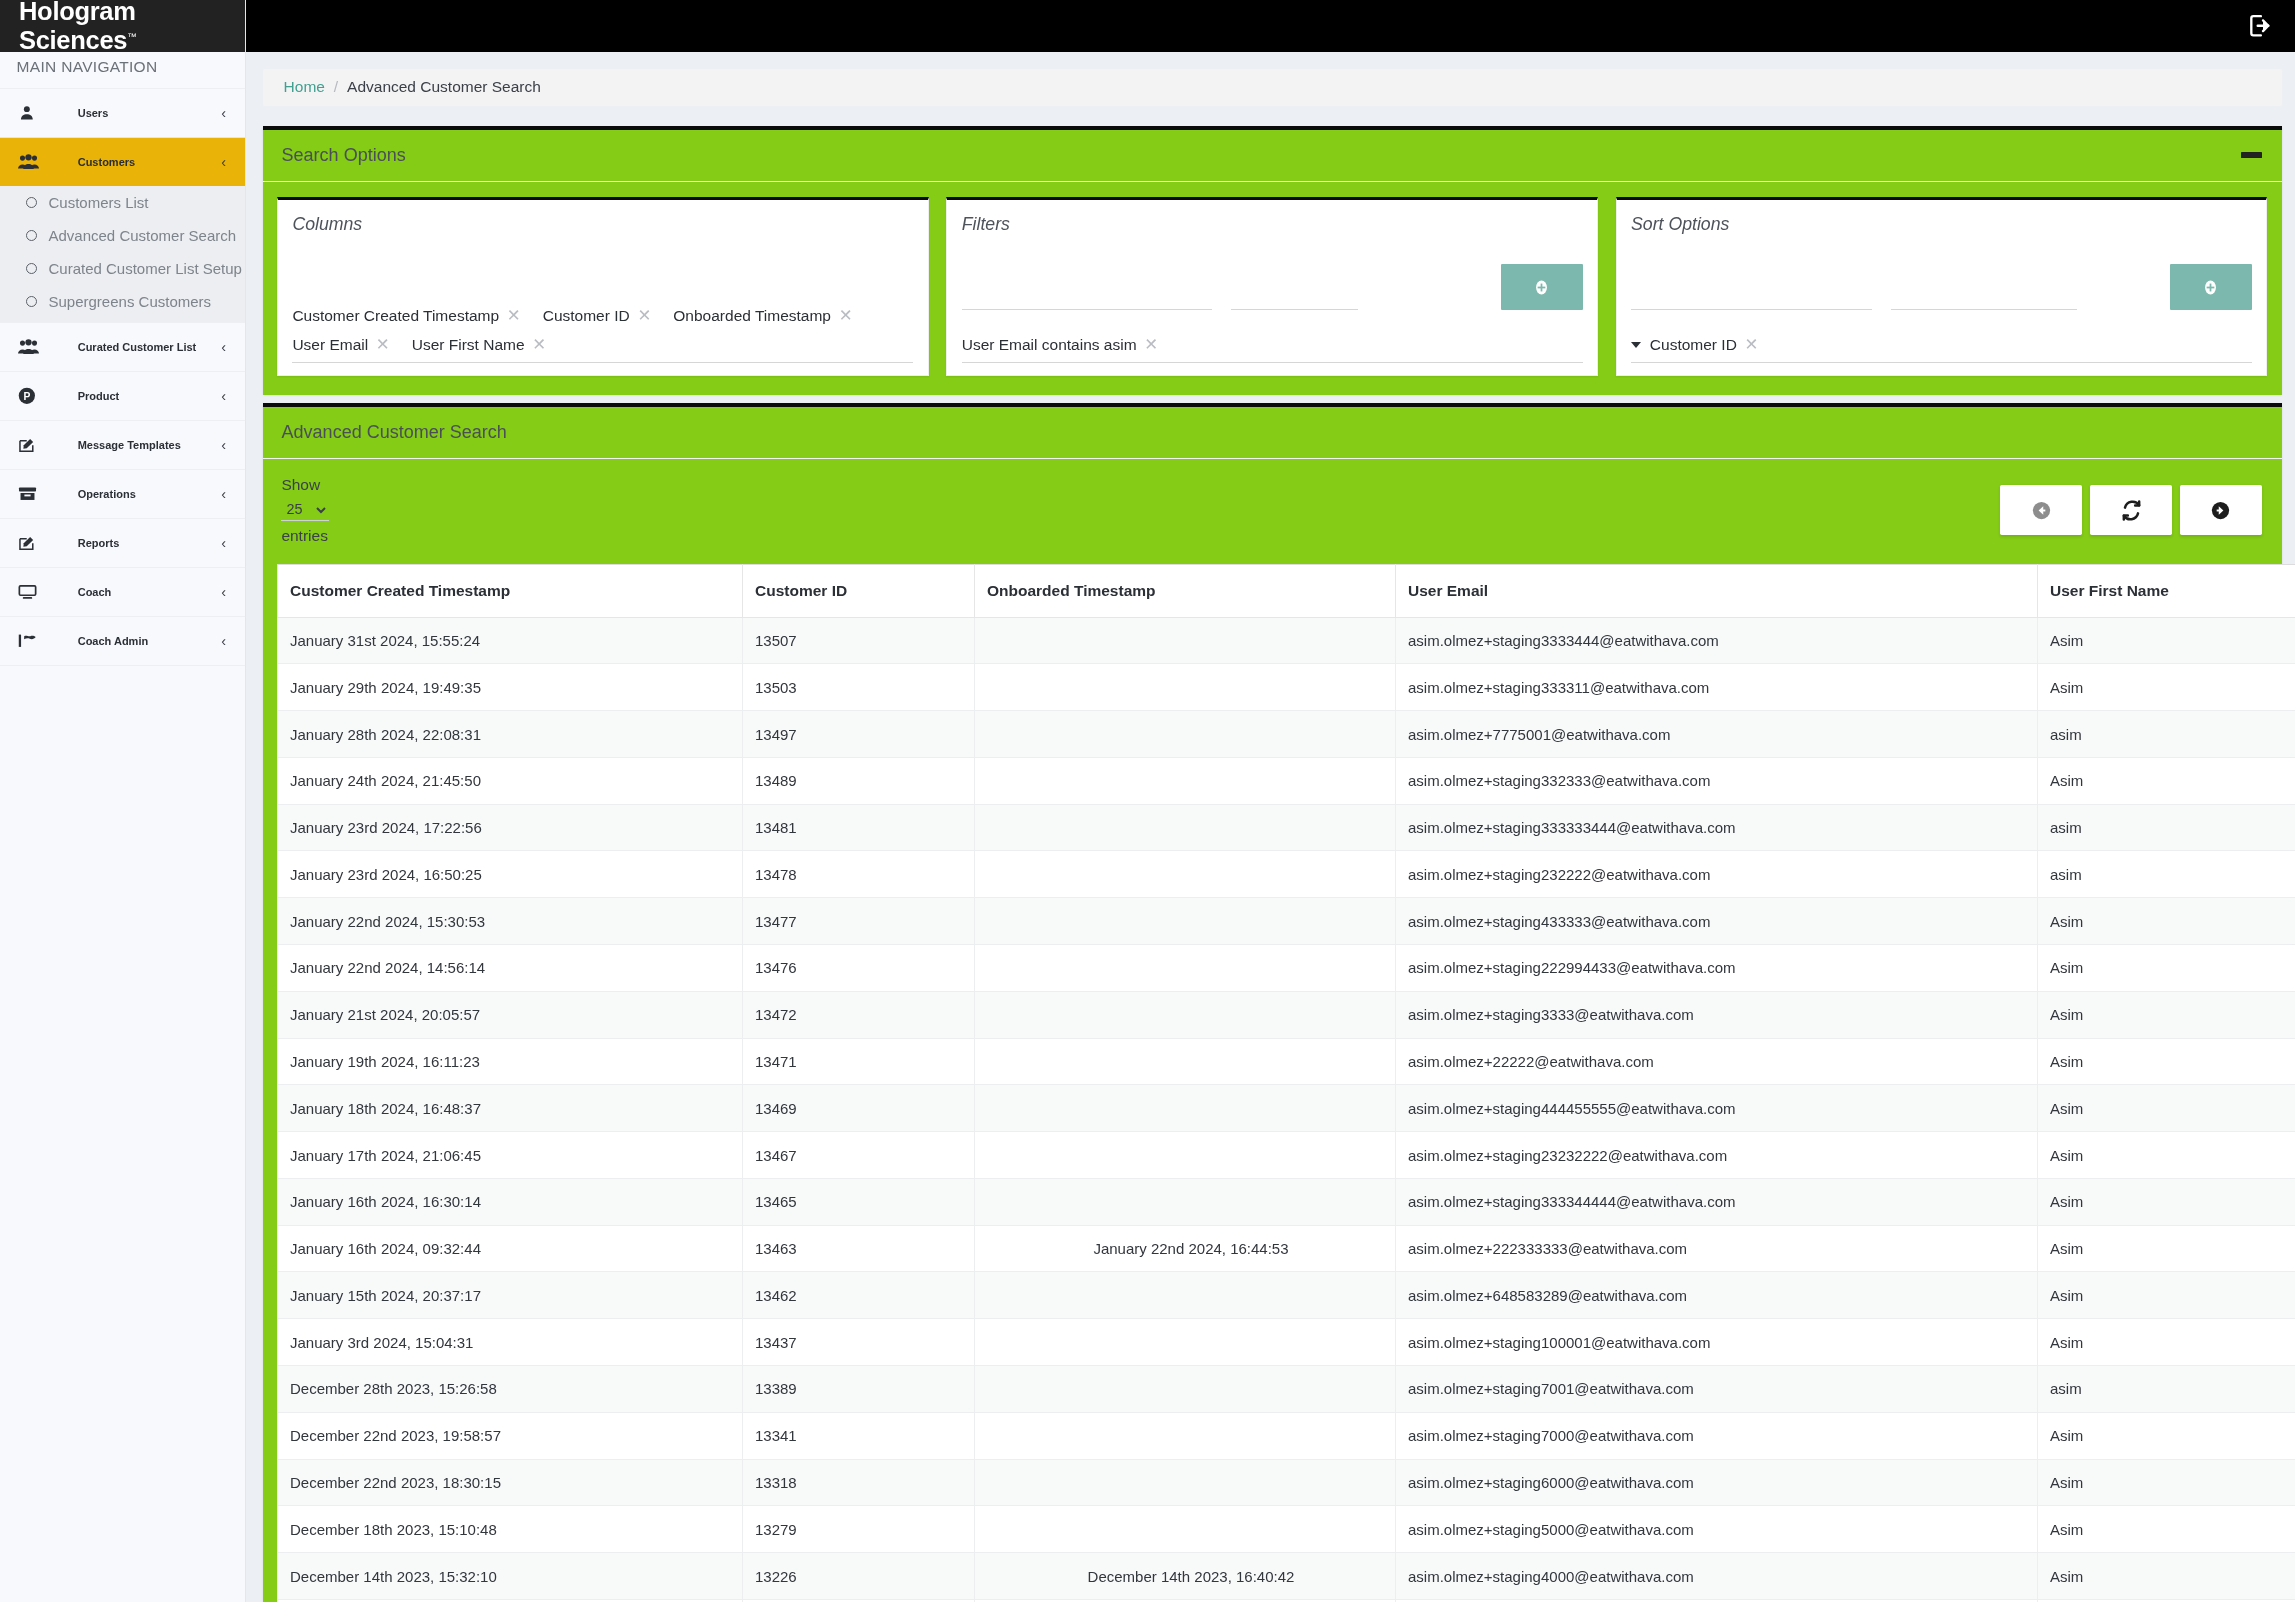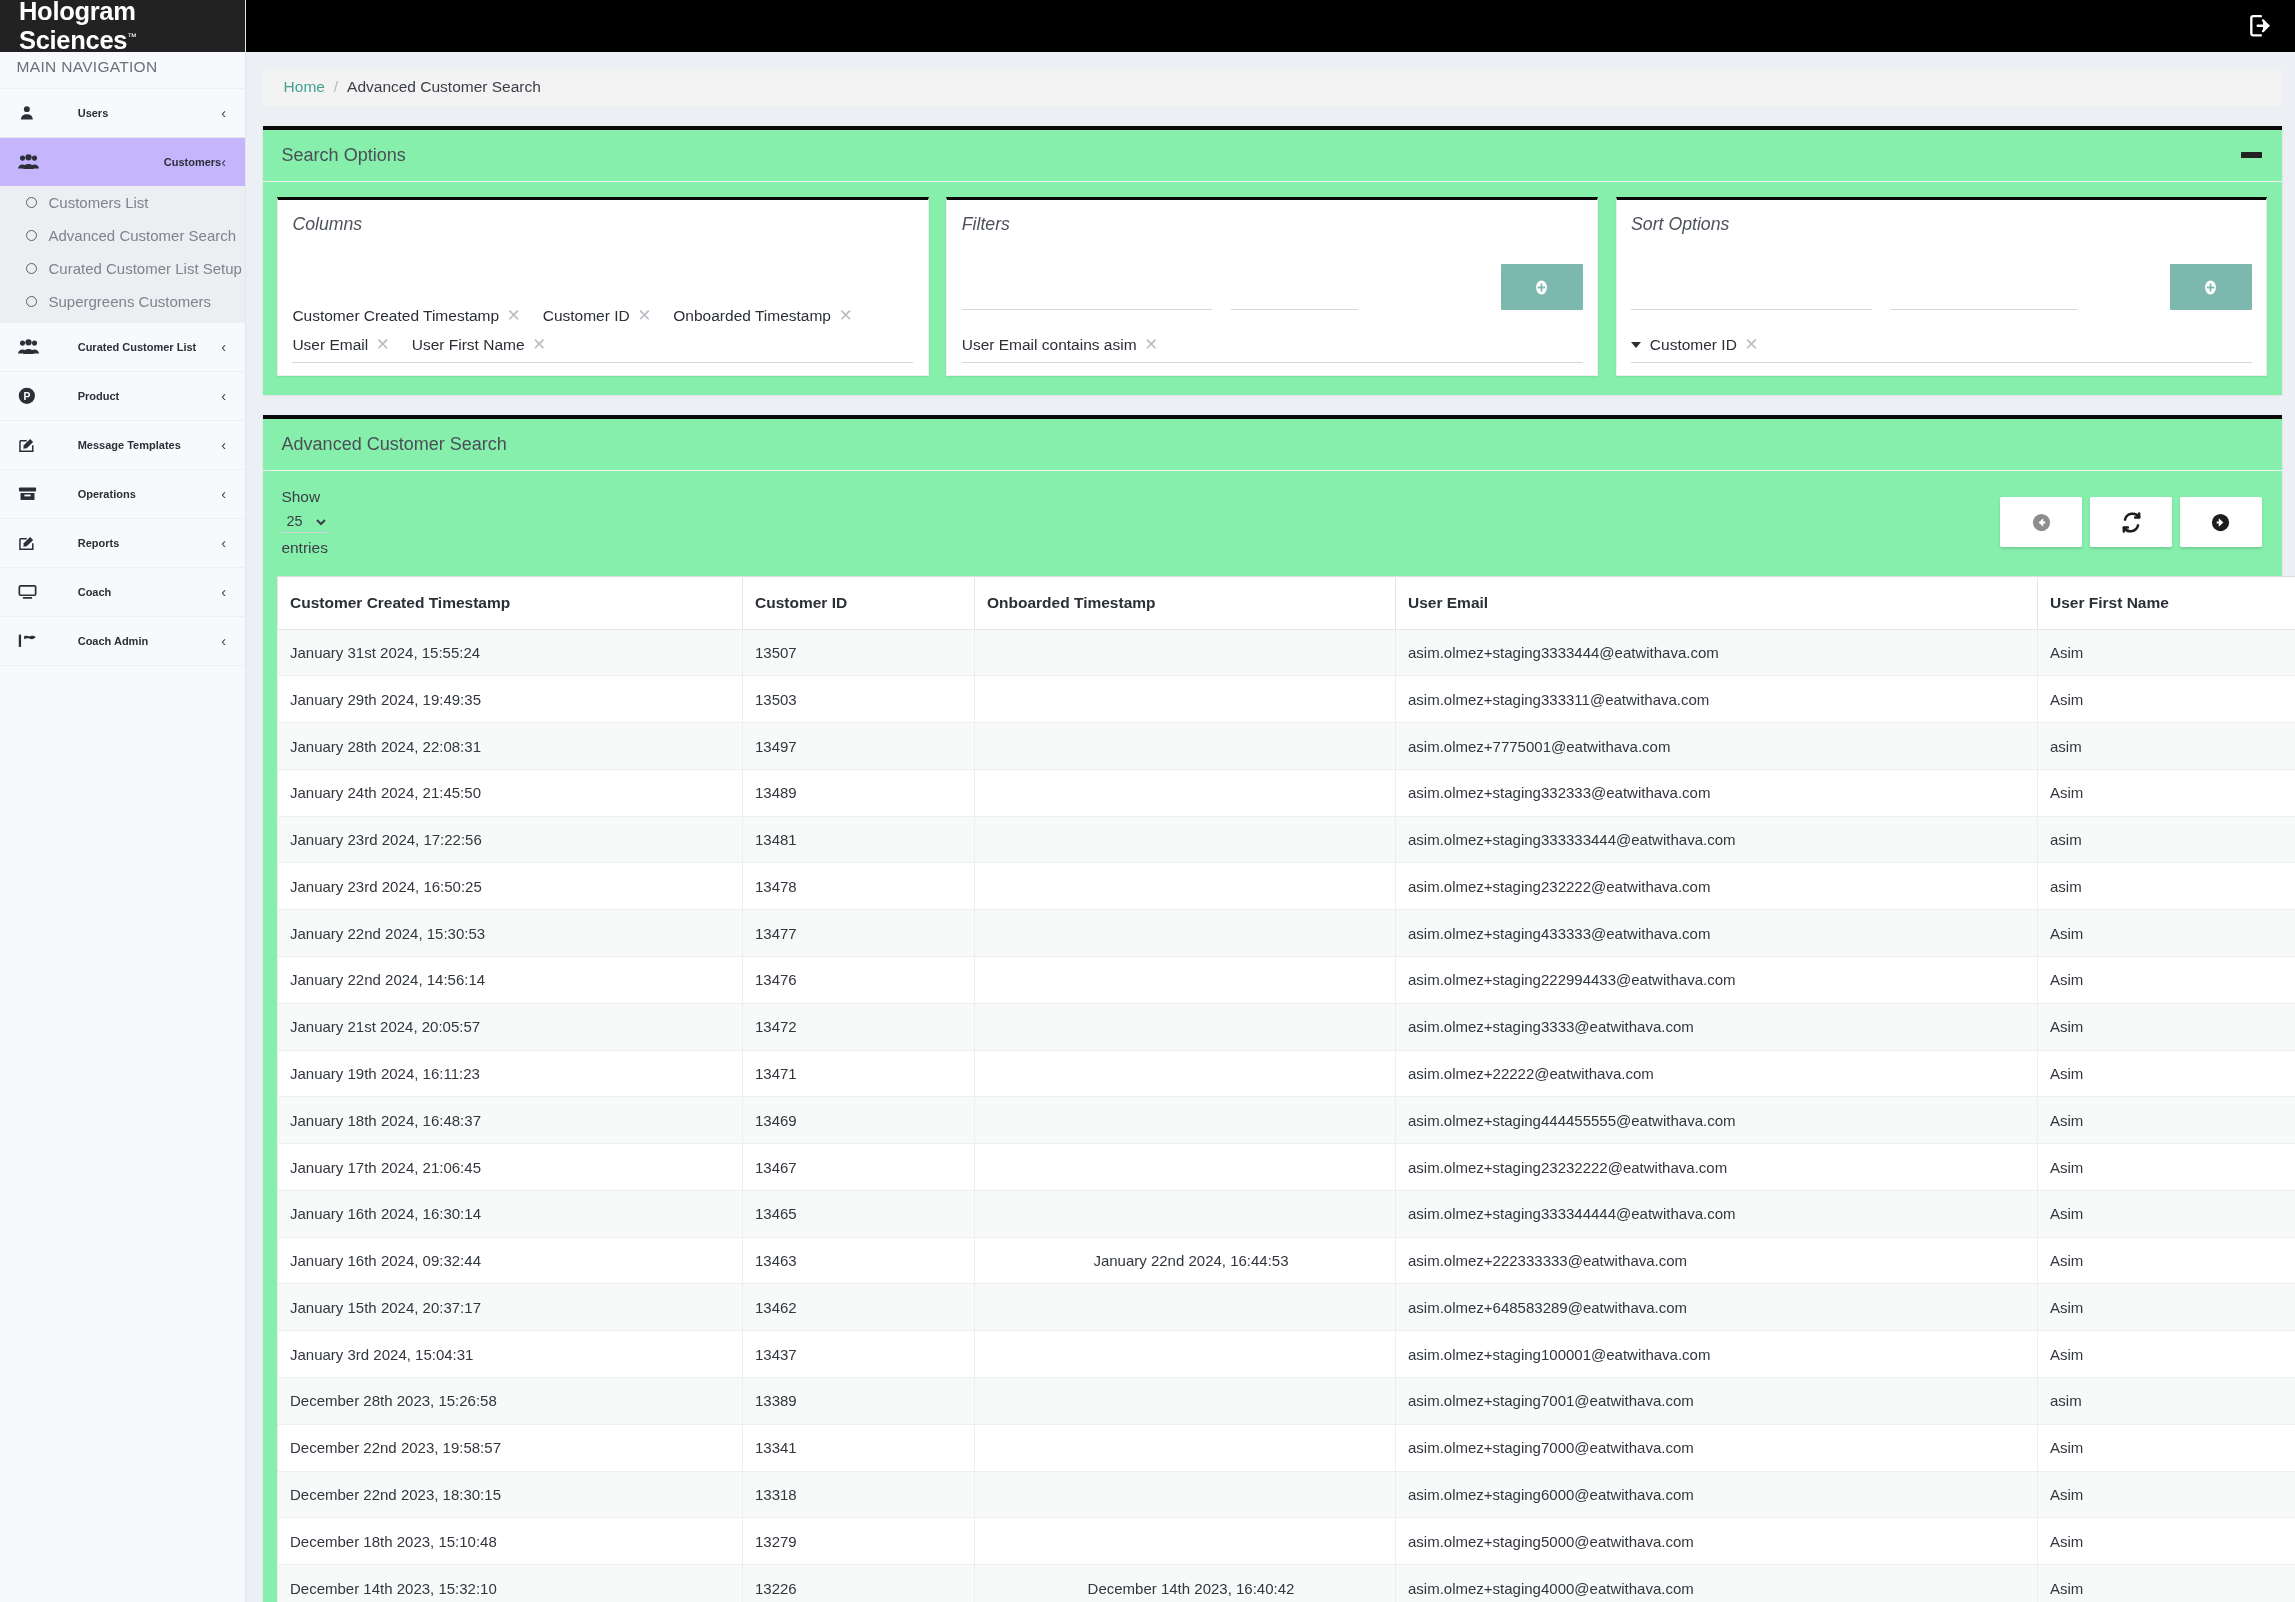--- a/index.html
+++ b/index.html
@@ -57,21 +57,21 @@
     font-size: 15.5px; color: #6b7178; letter-spacing: 0.3px;
     padding: 5.5px 0 12px 16.6px;
   }
   .nav { display: flex; flex-direction: column; }
   .nav-item {
     display: flex; align-items: center;
     height: 49px; padding: 0 19px 0 17.7px;
     border-top: 0.6px solid #edeff3;
     cursor: pointer;
   }
-  .nav-item.active { background: #c4b5fd; border-top-color: #e3e5e9; text-align: right; }
+  .nav-item.active { background: #eab308; border-top-color: #e3e5e9; }
   .nav-ico {
     width: 28px; min-width: 28px; font-size: 16.6px; color: #2b2f36;
     display: flex; align-items: center;
   }
   .nav-label { flex: 1; font-size: 11px; font-weight: bold; color: #2b2f36; margin-left: 32px; }
   .nav-chev { font-size: 14.4px; color: #3a3f47; }
 
   .subnav { background: #eceef1; display: flex; flex-direction: column; padding-bottom: 4.4px; }
   .subnav-item {
     display: flex; align-items: center; gap: 12px;
@@ -98,24 +98,24 @@
   .breadcrumb {
     background: #f3f3f4; border-radius: 2.2px;
     height: 37px; display: flex; align-items: center;
     padding-left: 21px; gap: 8.9px; margin-bottom: 20px;
   }
   .bc-link { font-size: 15.5px; color: #42a090; cursor: pointer; }
   .bc-sep { font-size: 15.5px; color: #b6bac0; }
   .bc-cur { font-size: 15.5px; color: #3b4048; }
 
   .card {
-    background: #86efac;
+    background: #84cc16;
     border-top: 4.4px solid #0a0a0a;
     box-shadow: 0 0.6px 2.2px rgba(0,0,0,0.10);
-    margin-bottom: 20px;
+    margin-bottom: 8px;
   }
   .card-head {
     height: 52px; display: flex; align-items: center;
     justify-content: space-between;
     padding: 0 20px 0 19px;
     border-bottom: 0.6px solid #f2f2f2;
   }
   .card-title { font-size: 18px; color: #4a4f57; }
   .minus-btn {
     width: 21px; height: 5.5px; background: #222; cursor: pointer; border-radius: 0.6px;

